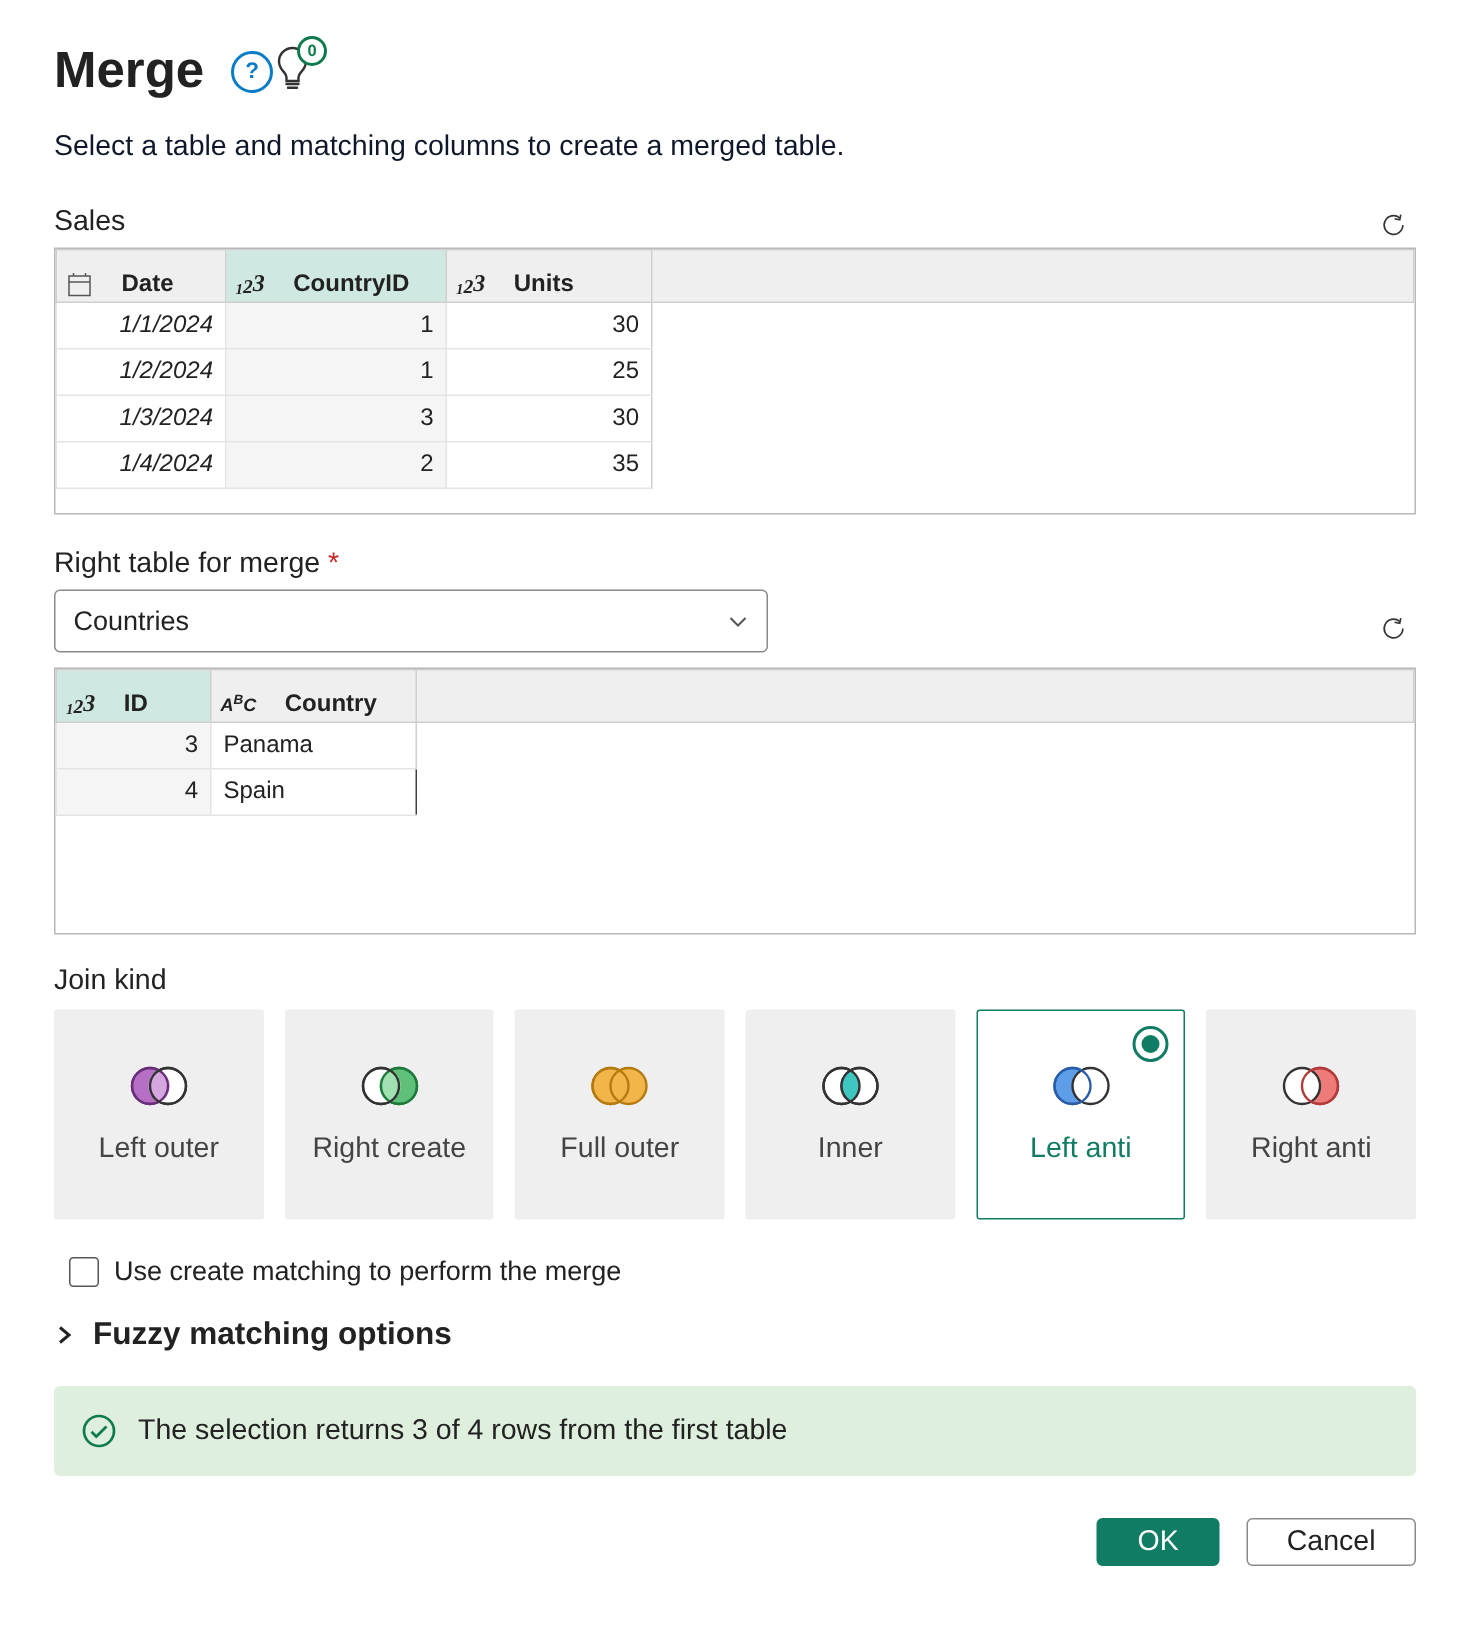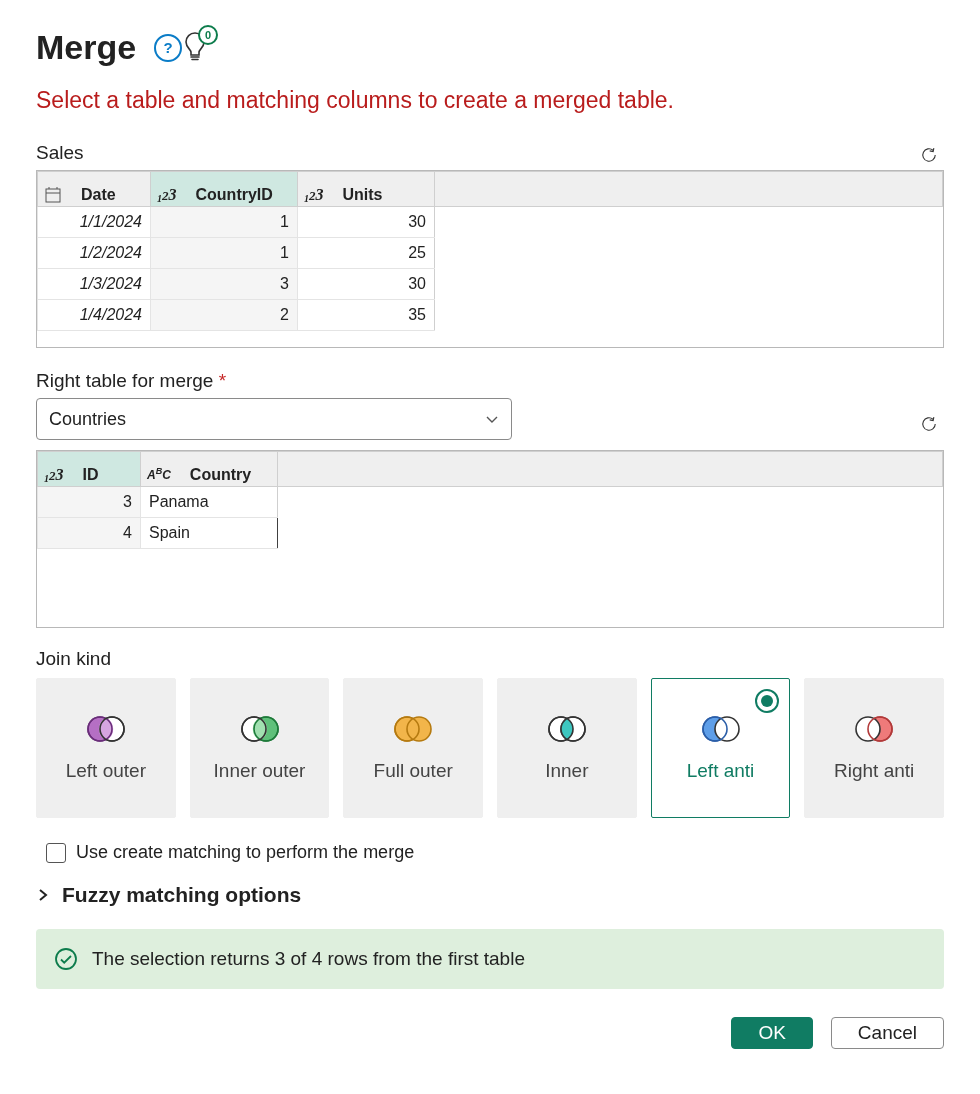--- a/index.html
+++ b/index.html
@@ -3,21 +3,21 @@
 <meta charset="utf-8">
 <style>
 html,body{margin:0;padding:0;font-family:"Segoe UI",Arial,sans-serif;color:#222;background:#fff;}
 .dialog{width:980px;box-sizing:border-box;padding:28px 36px 36px 36px;}
 .header{display:flex;align-items:center;justify-content:flex-start;}
 .header-left{display:flex;align-items:center;gap:18px;}
 h1.title{font-size:34px;font-weight:600;margin:0;}
 .help{width:24px;height:24px;border:2px solid #0a7cc7;border-radius:50%;display:flex;align-items:center;justify-content:center;color:#0a7cc7;font-size:15px;font-weight:600;cursor:pointer;}
 .lightbulb{position:relative;cursor:pointer;}
 .lightbulb-badge{position:absolute;top:-6px;right:-10px;background:#fff;border:2px solid #0d7c4c;color:#0d7c4c;border-radius:50%;font-size:11px;font-weight:700;width:16px;height:16px;display:flex;align-items:center;justify-content:center;}
-.subtitle{font-size:23px;margin:20px 0 26px 0;color:#b91c1c;}
+.subtitle{font-size:19px;margin:20px 0 26px 0;color:#0f172a;}
 .section-label{font-size:19px;margin:0 0 6px 0;color:#222;}
 .refresh-row{display:flex;align-items:flex-end;justify-content:space-between;}
 .refresh-btn{width:30px;height:30px;display:flex;align-items:center;justify-content:center;cursor:pointer;border:none;background:none;}
 .table-wrap{border:1px solid #b8b8b8;min-height:120px;}
 .table-wrap.countries{height:176px;}
 .grid{width:100%;border-collapse:collapse;font-size:16px;}
 .grid th{background:#efefef;border:1px solid #cfcfcf;height:34px;font-weight:600;text-align:left;padding:0 6px;white-space:nowrap;}
 .grid th.key{background:#cfe8e1;}
 .grid th .hdr{display:flex;align-items:center;gap:19px;margin-top:12px;}
 .grid td{border:1px solid #e4e4e4;height:30px;padding:0 8px;}
@@ -228,21 +228,21 @@
     </div>
 
     <div class="join-card">
       <svg width="46" height="30" viewBox="0 0 46 30">
         <circle cx="29" cy="15" r="12" fill="#5fc07a" stroke="#1e7a3a" stroke-width="1.6"></circle>
         <circle cx="17" cy="15" r="12" fill="#fff" stroke="#333" stroke-width="1.6"></circle>
         <path d="M23 4a12 12 0 0 0 0 22 12 12 0 0 0 0-22z" fill="#a1e0b0" stroke="none"></path>
         <circle cx="29" cy="15" r="12" fill="none" stroke="#1e7a3a" stroke-width="1.6"></circle>
         <circle cx="17" cy="15" r="12" fill="none" stroke="#333" stroke-width="1.6"></circle>
       </svg>
-      <span>Inner outer</span>
+      <span>Right create</span>
     </div>
 
     <div class="join-card">
       <svg width="46" height="30" viewBox="0 0 46 30">
         <circle cx="17" cy="15" r="12" fill="#f2b54a" stroke="#b57a10" stroke-width="1.6"></circle>
         <circle cx="29" cy="15" r="12" fill="#f2b54a" stroke="#b57a10" stroke-width="1.6"></circle>
         <circle cx="17" cy="15" r="12" fill="none" stroke="#b57a10" stroke-width="1.6"></circle>
       </svg>
       <span>Full outer</span>
     </div>

